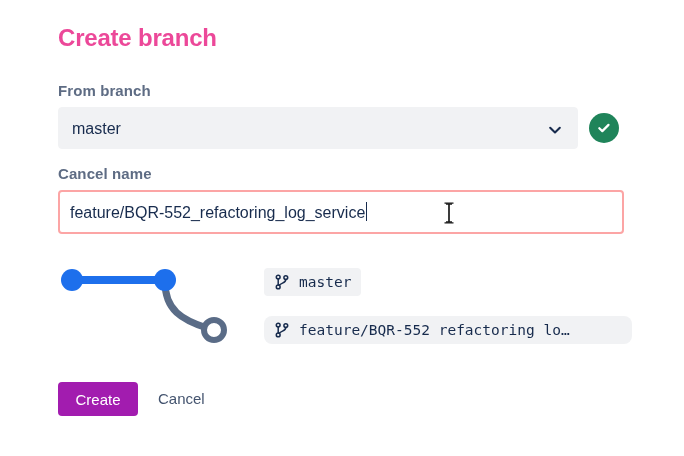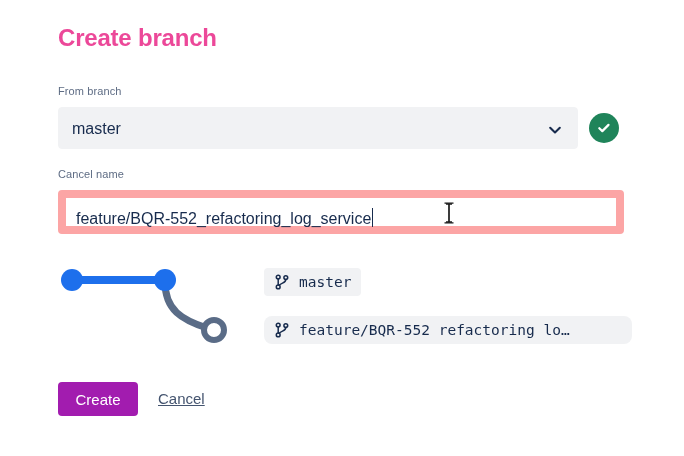--- a/index.html
+++ b/index.html
@@ -32,22 +32,22 @@
     font-size: 24px;
     font-weight: 700;
     letter-spacing: -0.2px;
     color: #ec4899;
     line-height: 32px;
   }
 
   
   .field-label {
     position: absolute;
-    font-size: 11px;
-    font-weight: 400;
+    font-size: 15px;
+    font-weight: 700;
     color: #5E6C84;
     line-height: 16px;
     letter-spacing: 0.1px;
   }
   .label-from-branch { left: 58px; top: 83px; }
   .label-branch-name { left: 58px; top: 166px; }
 
   
   .select-row {
     position: absolute;
@@ -100,21 +100,21 @@
 
   
   .branch-input {
     position: absolute;
     left: 58px;
     top: 190px;
     width: 566px;
     height: 44px;
     box-sizing: border-box;
     background: #FFFFFF;
-    border: 8px solid #fca5a5;
+    border: 2px solid #fca5a5;
     border-radius: 4px;
   }
   .branch-input-text {
     position: absolute;
     left: 10px;
     top: 10px;
     font-size: 16px;
     color: #172B4D;
     line-height: 22px;
     white-space: pre;
@@ -190,21 +190,20 @@
     top: 382px;
     height: 34px;
     line-height: 34px;
     background: transparent;
     border: none;
     color: #44546F;
     font-family: "Liberation Sans", sans-serif;
     font-size: 15px;
     cursor: pointer;
     padding: 0 6px;
-    text-decoration: underline;
   }
 
   
   .mouse-cursor {
     position: absolute;
     left: 442px;
     top: 202px;
     width: 14px;
     height: 22px;
     pointer-events: none;

